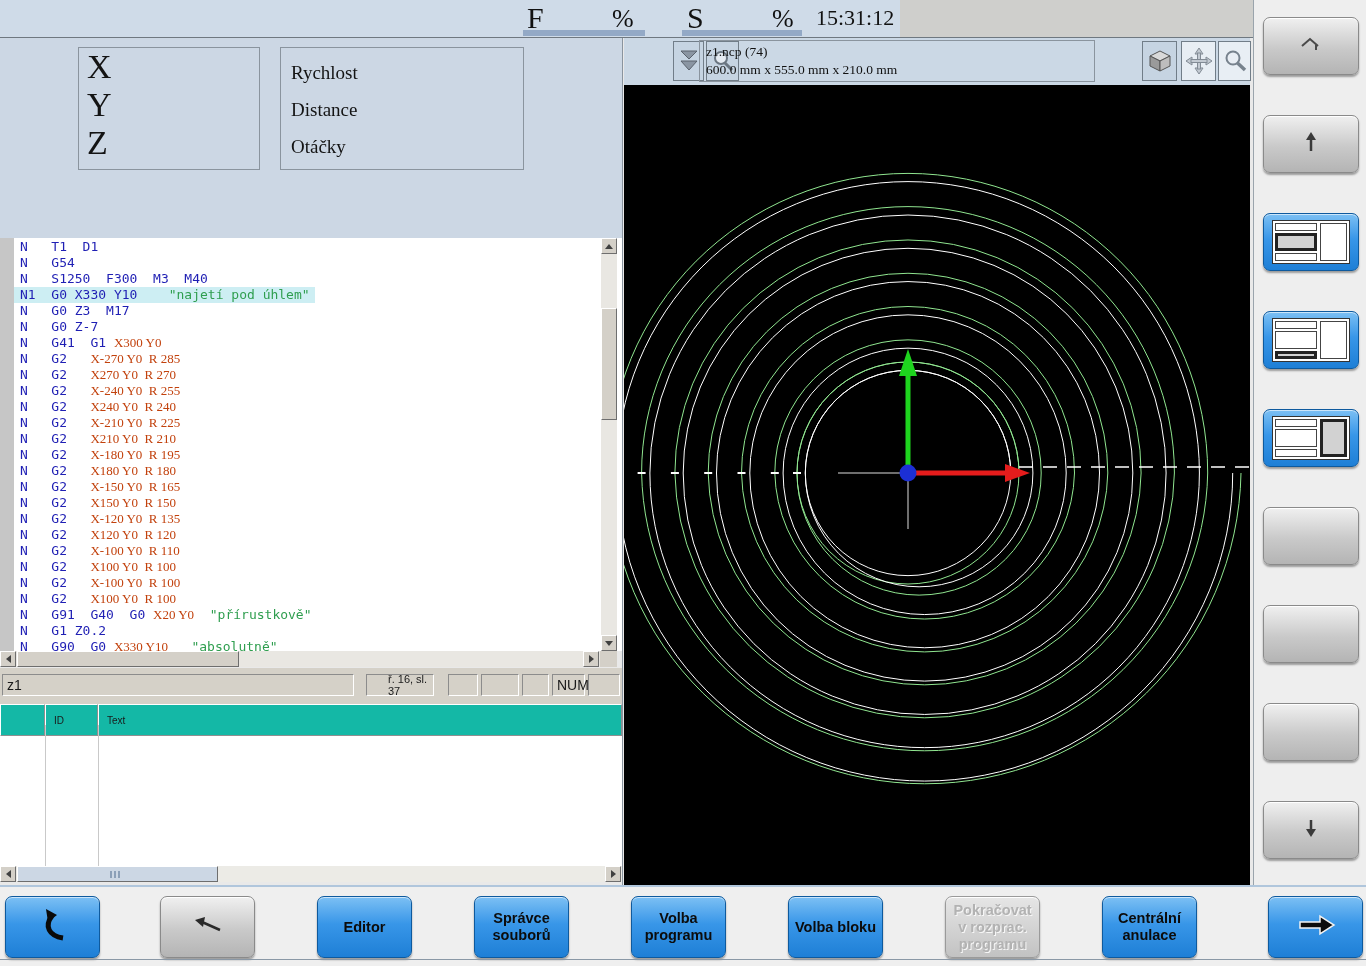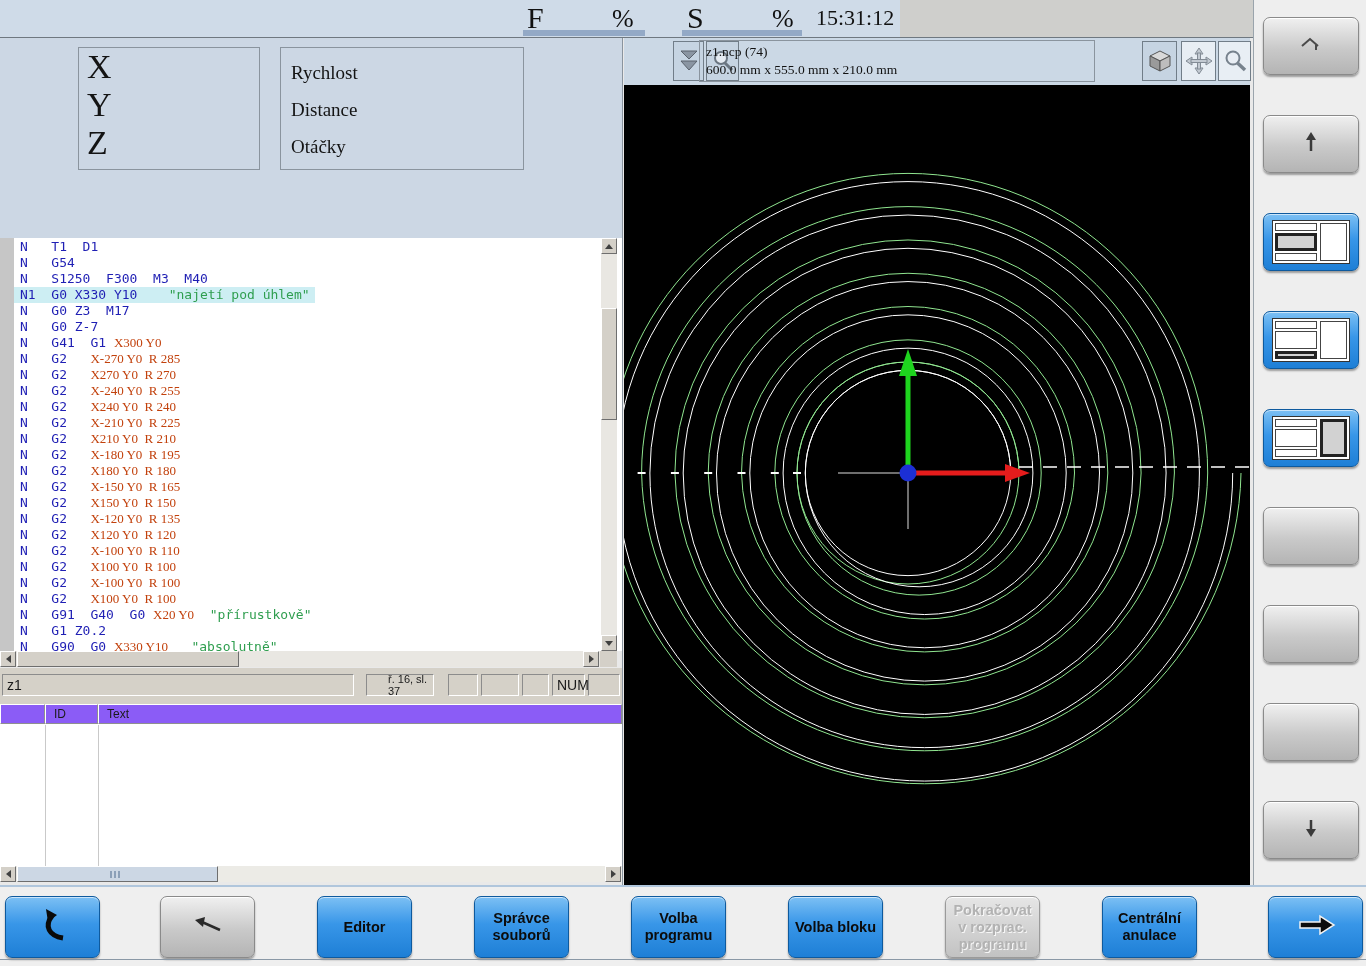--- a/index.html
+++ b/index.html
@@ -40,22 +40,22 @@
   .tri-up{border-left:4px solid transparent;border-right:4px solid transparent;border-bottom:5px solid #404040;}
   .tri-down{border-left:4px solid transparent;border-right:4px solid transparent;border-top:5px solid #404040;}
   .tri-left{border-top:4px solid transparent;border-bottom:4px solid transparent;border-right:5px solid #404040;}
   .tri-right{border-top:4px solid transparent;border-bottom:4px solid transparent;border-left:5px solid #404040;}
   
   #status-bar{left:0;top:668px;width:622px;height:36px;background:#d5d1c8;}
   .status-cell{top:6px;height:22px;border:1px solid;border-color:#8c8c8c #ffffff #ffffff #8c8c8c;
                font-size:14px;color:#1a1a1a;display:flex;align-items:center;padding:0 4px;box-sizing:border-box;}
   
   #msg-table{left:0;top:704px;width:622px;height:162px;background:#ffffff;}
-  .th-cell{top:0;height:20px;background:#8b5cf6;border:1px solid;box-sizing:border-box;
-           border-color:#ffffff #8f8f8f #8f8f8f #ffffff;font-size:12px;color:#1a1a1a;
+  .th-cell{top:0;height:32px;background:#14b8a6;border:1px solid;box-sizing:border-box;
+           border-color:#ffffff #8f8f8f #8f8f8f #ffffff;font-size:10px;color:#1a1a1a;
            display:flex;align-items:center;padding:0 8px;}
   .tb-vline{top:21px;width:1px;height:141px;background:#c9c9c9;}
   
   #left-hscroll{left:0;top:866px;width:622px;height:16px;background:#ecebe6;}
   
   #gfx-toolbar{left:624px;top:38px;width:626px;height:47px;background:#cbd8e5;border-bottom:3px solid #f97316;}
   .gfx-iconbox{top:3px;height:40px;background:#c6d4e2;border:1px solid #717d88;box-sizing:border-box;
                display:flex;align-items:center;justify-content:center;margin-left:44px;}
   .gfx-iconbox.lit{background:#e8eef4;}
   #gfx-filebox{left:75px;top:2px;width:396px;height:42px;border:1px solid #8a949e;box-sizing:border-box;

